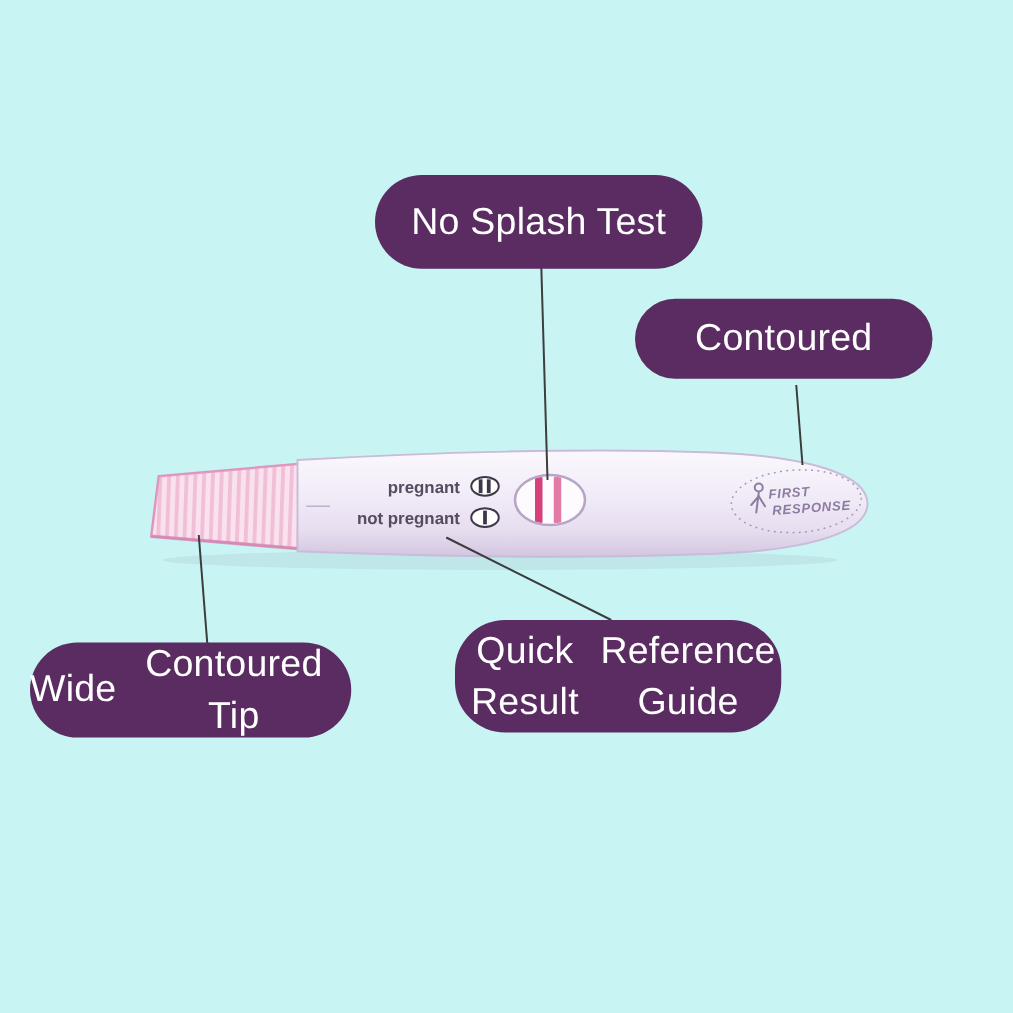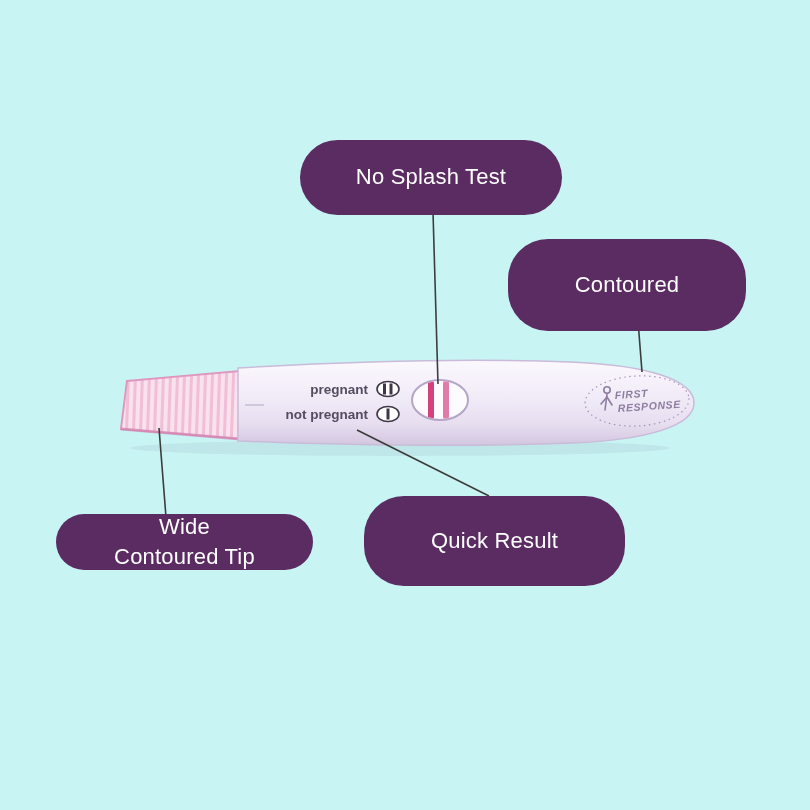--- a/index.html
+++ b/index.html
@@ -16,31 +16,30 @@
     position: absolute;
     left: 0; top: 0;
     width: 810px; height: 810px;
   }
   .bubble {
     position: absolute;
     background: #5a2c61;
     color: #ffffff;
     border-radius: 40px;
     display: flex;
-    flex-direction: column;
     align-items: center;
     justify-content: center;
     text-align: center;
-    font-size: 22px;
+    font-size: 30px;
     line-height: 1.38;
     letter-spacing: .2px;
   }
   #bubble-result { left: 300px; top: 140px; width: 262px; height: 75px; }
-  #bubble-grip   { left: 508px; top: 239px; width: 238px; height: 92px; }
-  #bubble-tip    { left: 56px;  top: 514px; width: 257px; height: 56px; }
+  #bubble-grip   { left: 508px; top: 239px; width: 238px; height: 64px; }
+  #bubble-tip    { left: 24px;  top: 514px; width: 257px; height: 76px; }
   #bubble-guide  { left: 364px; top: 496px; width: 261px; height: 90px; }
 </style>
 </head>
 <body>
 
 <div class="canvas">
 
   <svg class="art" viewBox="0 0 810 810" xmlns="http://www.w3.org/2000/svg">
     <defs>
       <linearGradient id="bodyGrad" x1="0" y1="0" x2="0" y2="1">
@@ -126,15 +125,16 @@
     <span>Contoured</span>
   </div>
 
   <div class="bubble" id="bubble-tip">
     <span>Wide</span>
     <span>Contoured Tip</span>
   </div>
 
   <div class="bubble" id="bubble-guide">
     <span>Quick Result</span>
+    <span>Reference Guide</span>
   </div>
 
 </div>
 
 </body></html>

